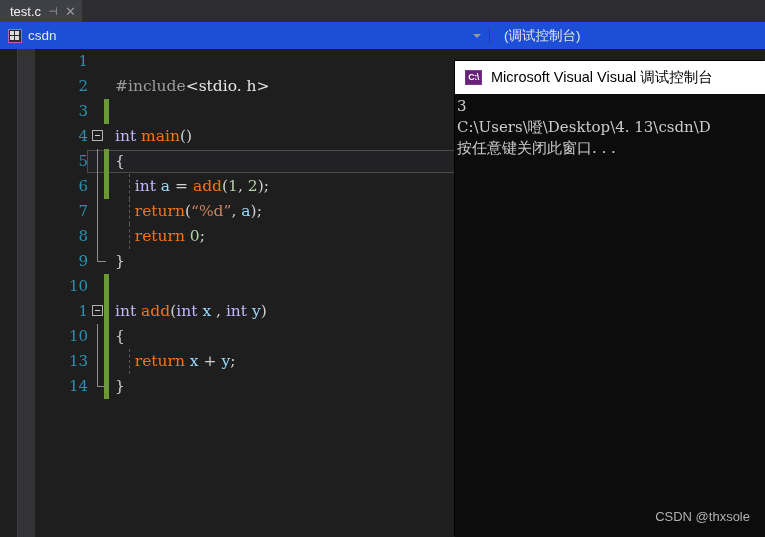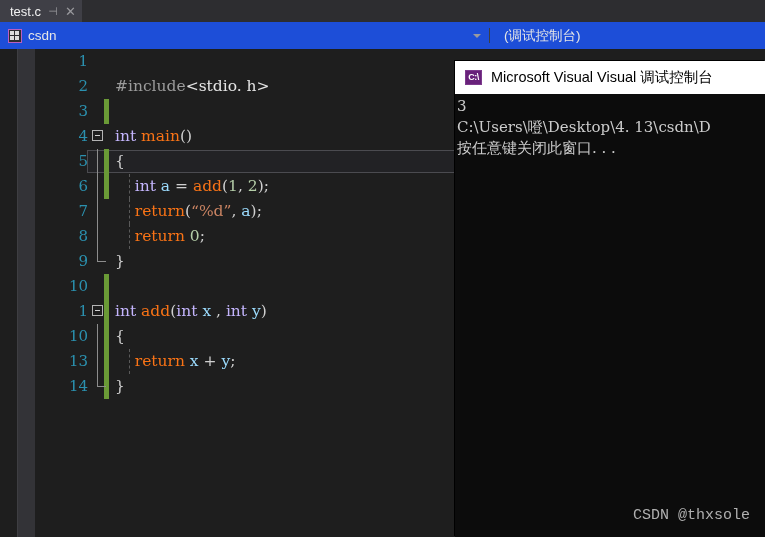--- a/index.html
+++ b/index.html
@@ -240,22 +240,22 @@
   .console-line {
     color: #cccccc;
     font-family: "DejaVu Serif", serif;
     font-size: 15px;
     line-height: 21px;
     white-space: pre;
   }
   #watermark {
     position: absolute; right: 15px; bottom: 13px;
     color: #b0b0b0;
-    font-size: 15px;
-    font-family: Liberation Mono, monospace;
+    font-size: 13px;
+    font-family: Liberation Sans, sans-serif;
   }
 </style>
 </head>
 <body>
 
 <div id="tab-strip">
   <div class="tab">
     <span class="tab-title">test.c</span>
     <span class="tab-icon">⊣</span>
     <span class="tab-close">✕</span>

